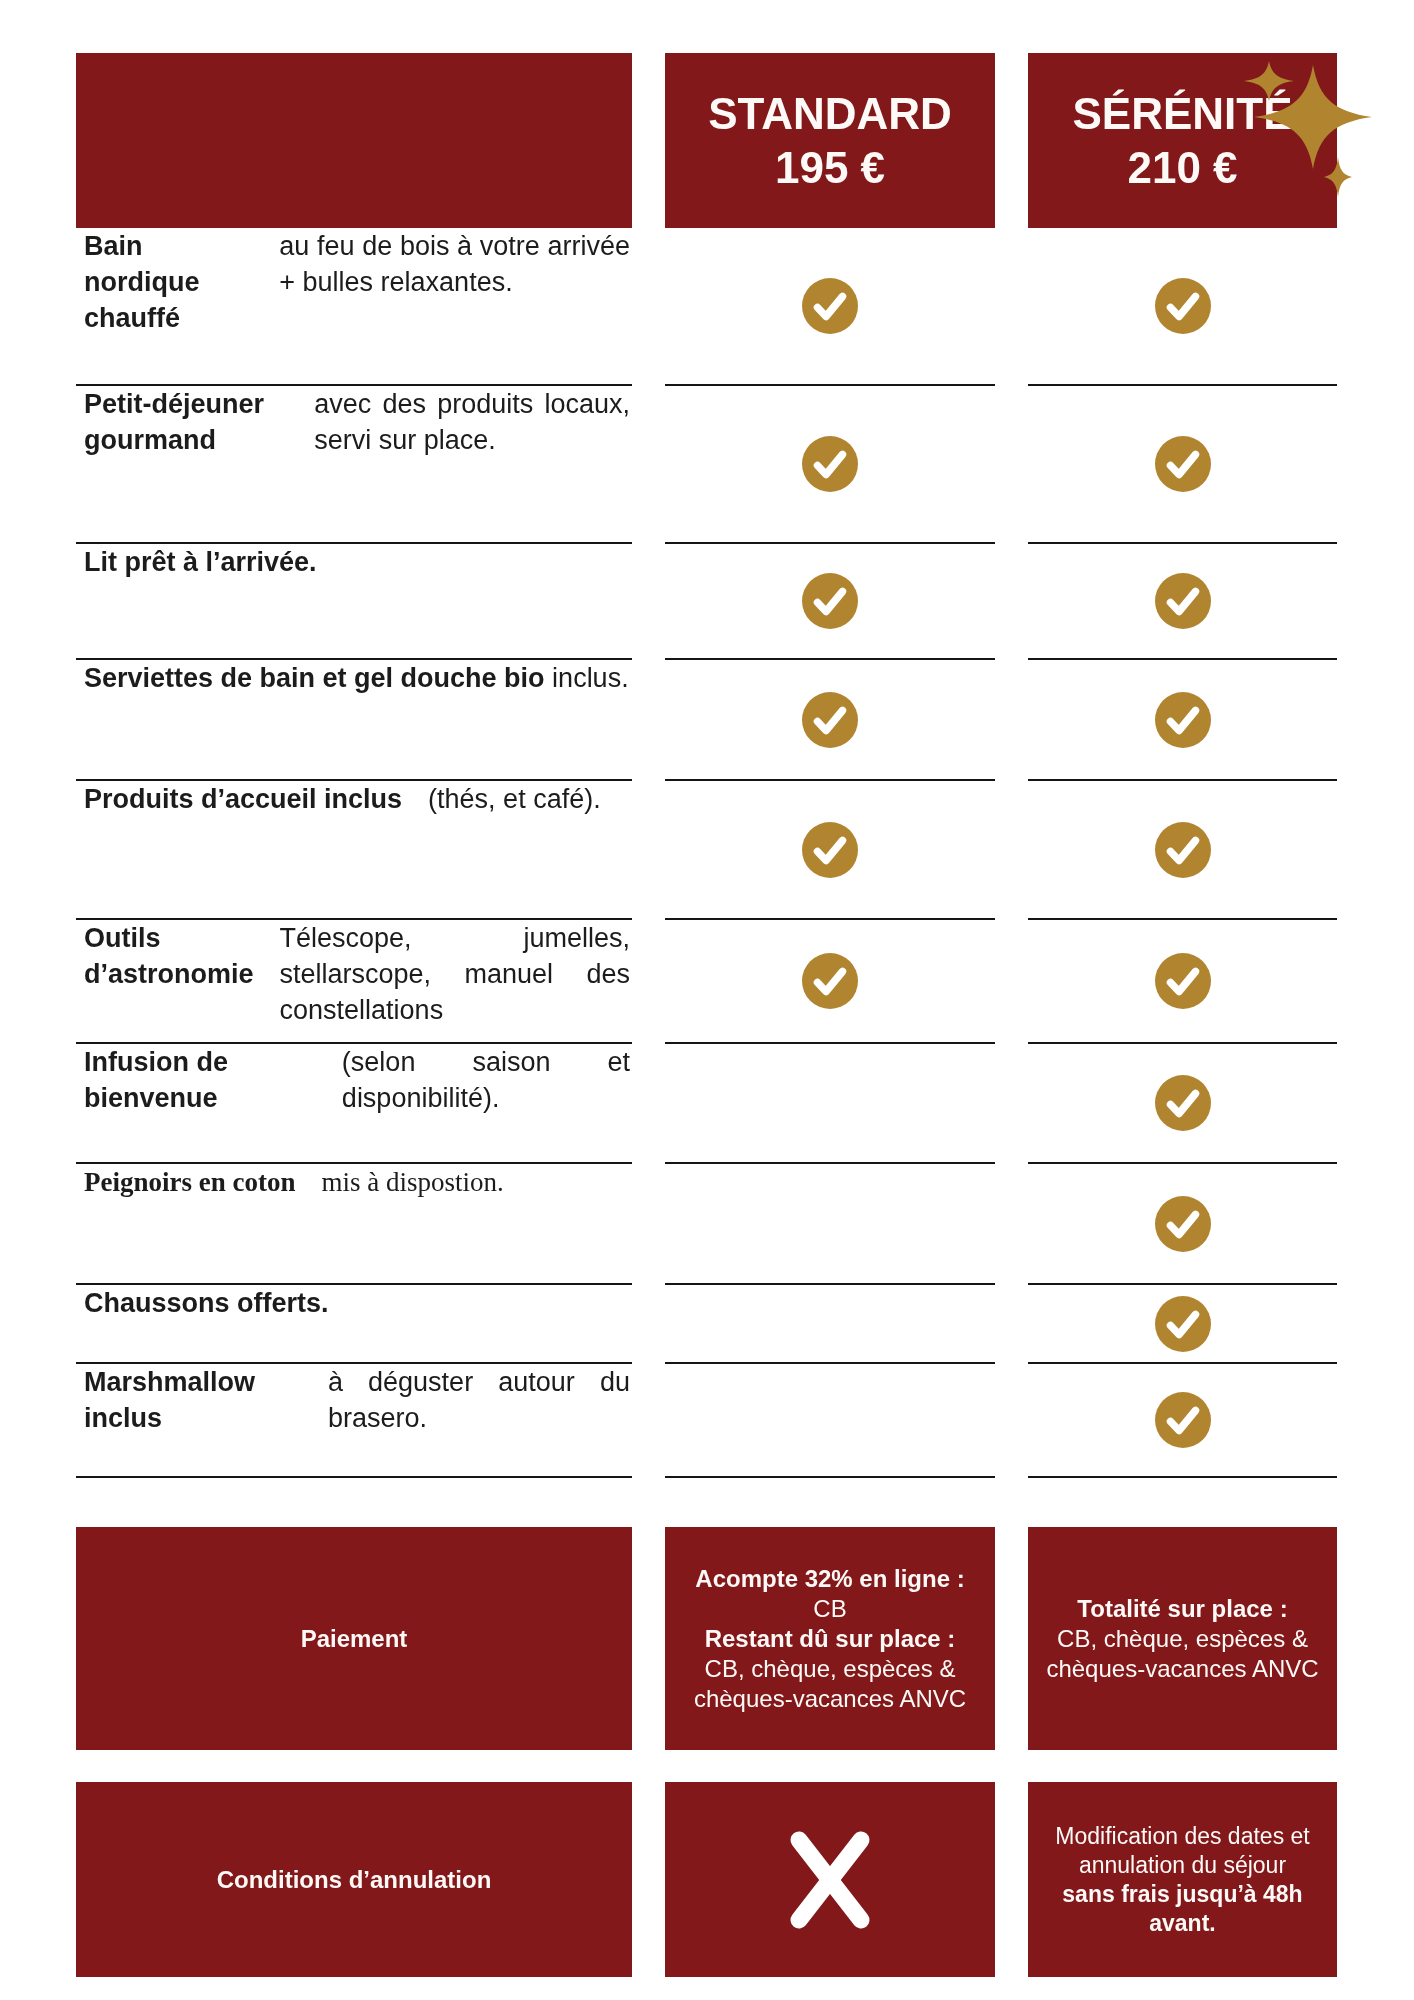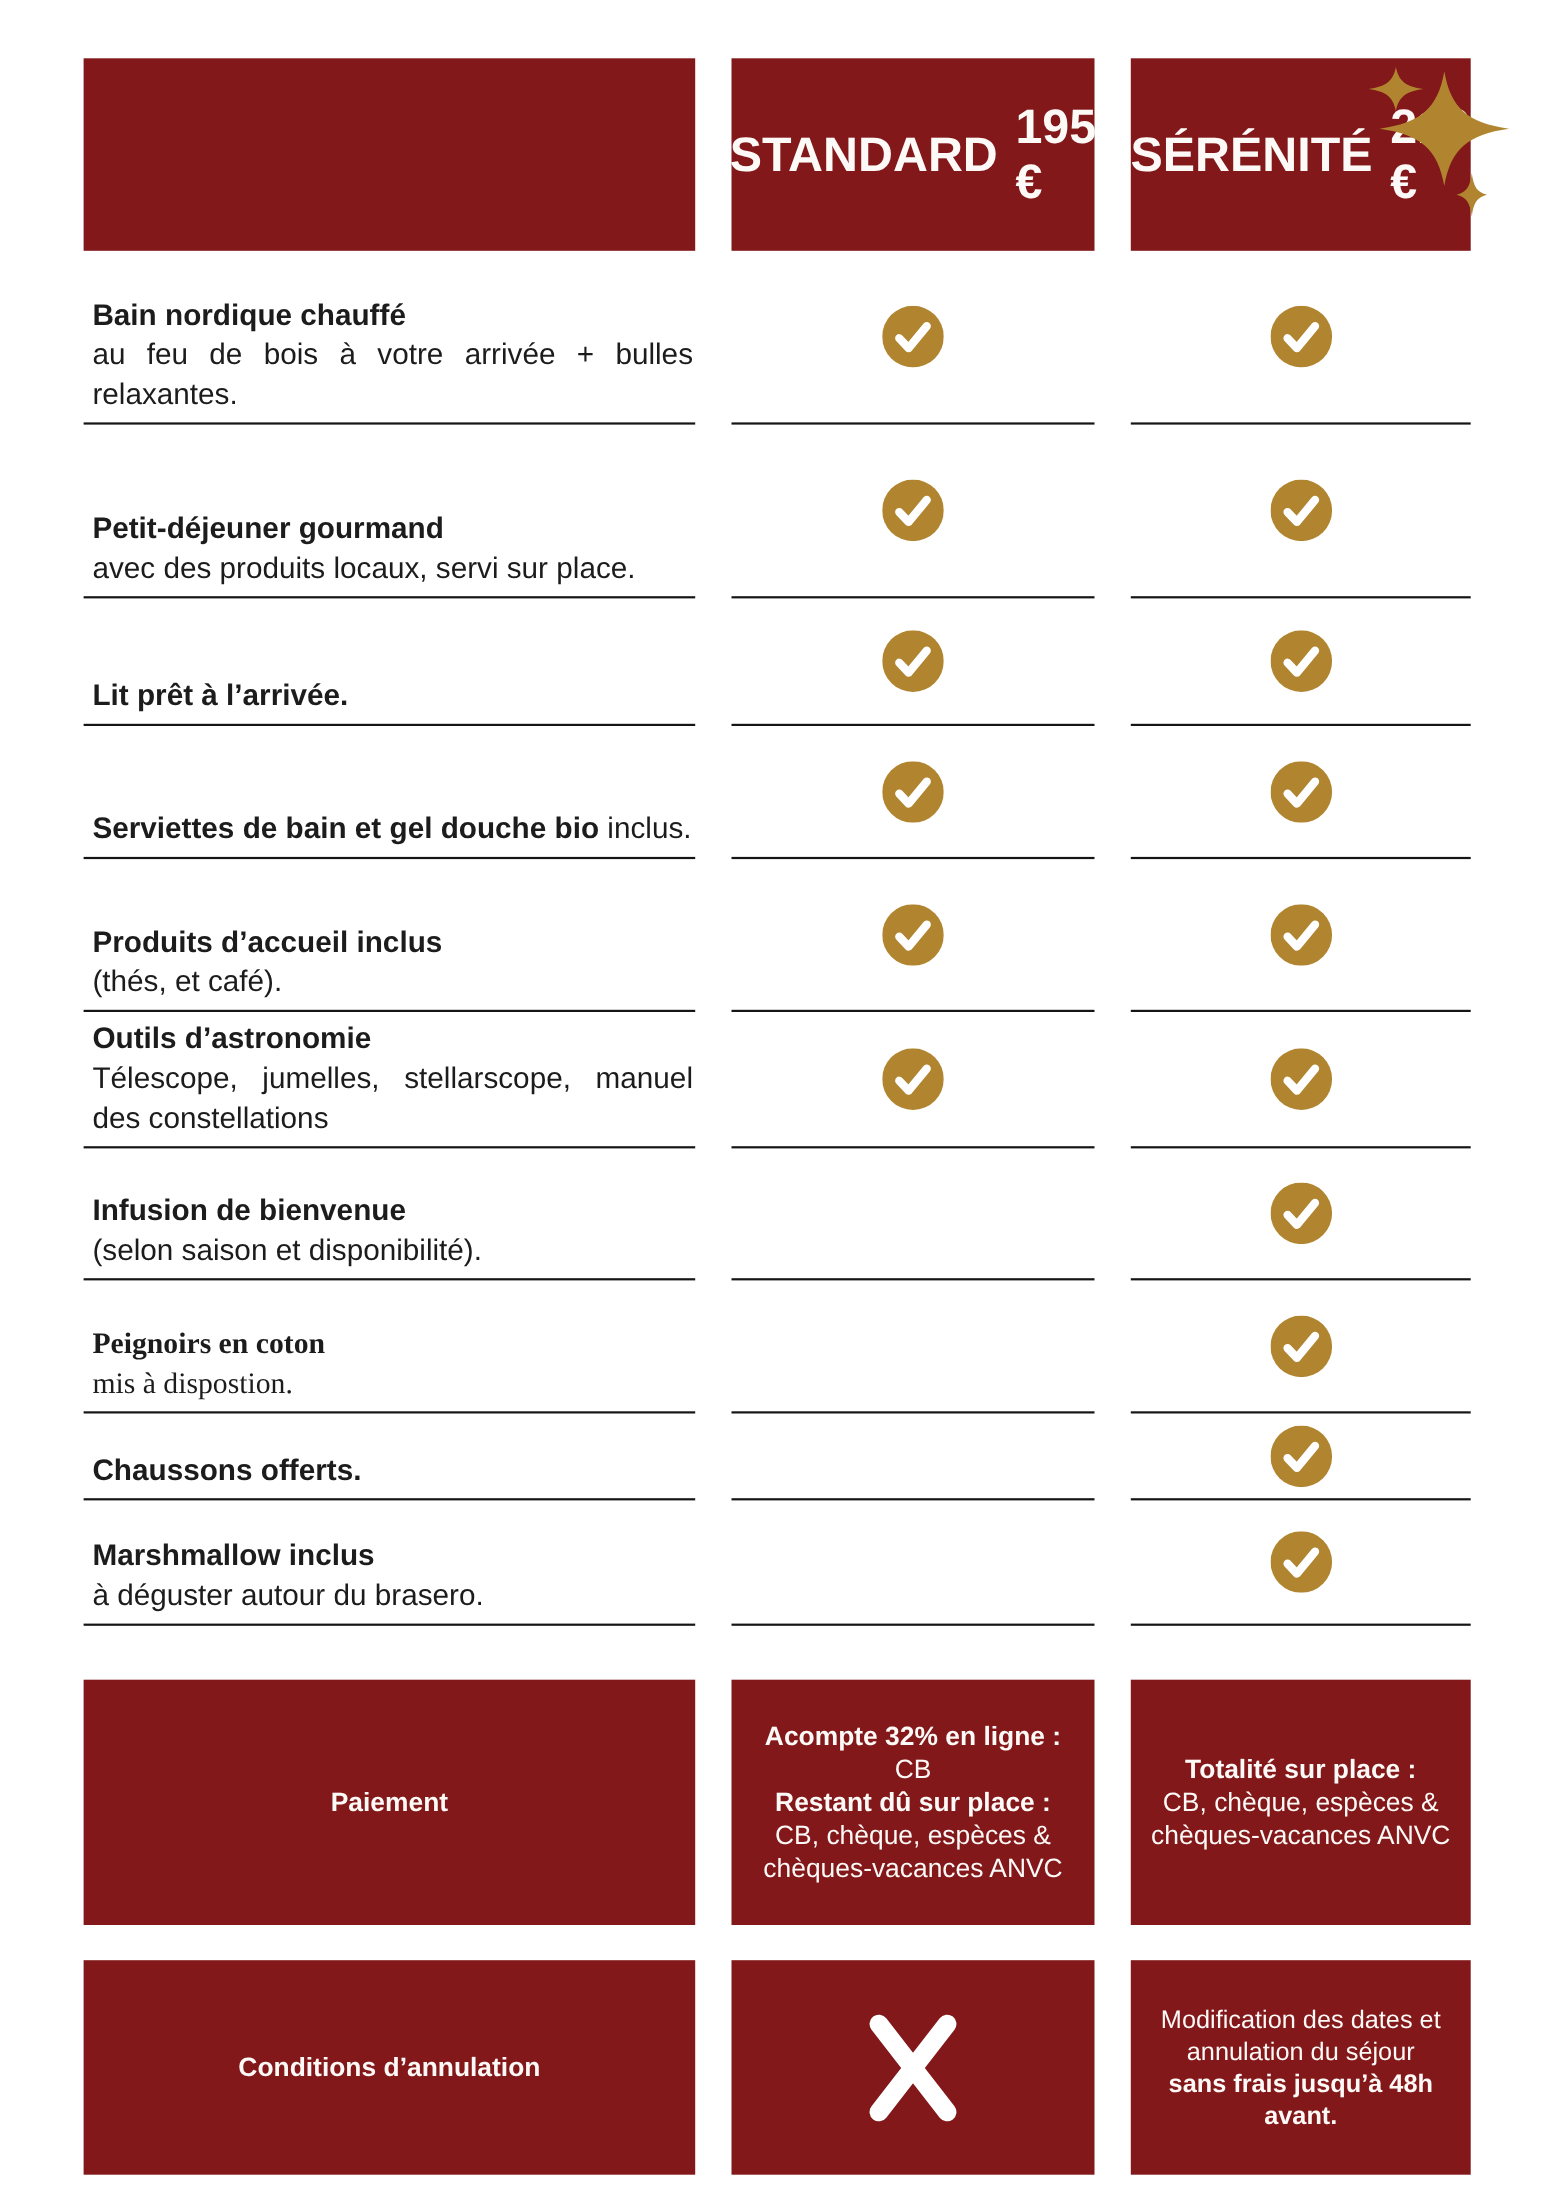--- a/index.html
+++ b/index.html
@@ -11,40 +11,41 @@
   }
   .page{position:relative;width:1414px;height:2000px;}
   .grid{
     margin-left:76px;width:1261px;
     display:grid;grid-template-columns:556px 330px 309px;column-gap:33px;
   }
   
   .header-grid{margin-top:53px;height:175px;}
   .hbox{background:var(--red);}
   .planbox{
-    display:flex;flex-direction:row;align-items:center;justify-content:center;
-    gap:16px;color:var(--wtext);
+    display:flex;flex-direction:column;align-items:center;justify-content:center;
+    gap:4px;color:var(--wtext);
   }
   .plan-name,.plan-price{font-size:44px;font-weight:bold;line-height:1.12;}
   
   .frow{height:120px;}
   #features .frow:nth-of-type(1){height:158px;}
   #features .frow:nth-of-type(2){height:158px;}
   #features .frow:nth-of-type(3){height:116px;}
   #features .frow:nth-of-type(4){height:121px;}
   #features .frow:nth-of-type(5){height:139px;}
   #features .frow:nth-of-type(6){height:124px;}
   #features .frow:nth-of-type(7){height:120px;}
   #features .frow:nth-of-type(8){height:121px;font-family:Liberation Serif, serif;}
   #features .frow:nth-of-type(9){height:79px;}
   #features .frow:nth-of-type(10){height:114px;}
   .cell{border-bottom:2px solid var(--line);}
   .label-cell{
-    display:flex;flex-direction:column;justify-content:flex-end;
+    display:flex;flex-direction:row;justify-content:flex-start;
     padding:0 2px 8px 8px;
+    gap:26px;
   }
   .ftitle{margin:0;font-weight:bold;font-size:27px;line-height:36px;}
   .fdesc{margin:0;font-size:27px;line-height:36px;text-align:justify;}
   .fdesc strong{font-weight:bold;}
   .check-cell{display:flex;align-items:center;justify-content:center;}
   
   .pay-grid{margin-top:49px;height:223px;}
   .ann-grid{margin-top:32px;height:195px;}
   .rbox{
     background:var(--red);color:var(--wtext);

